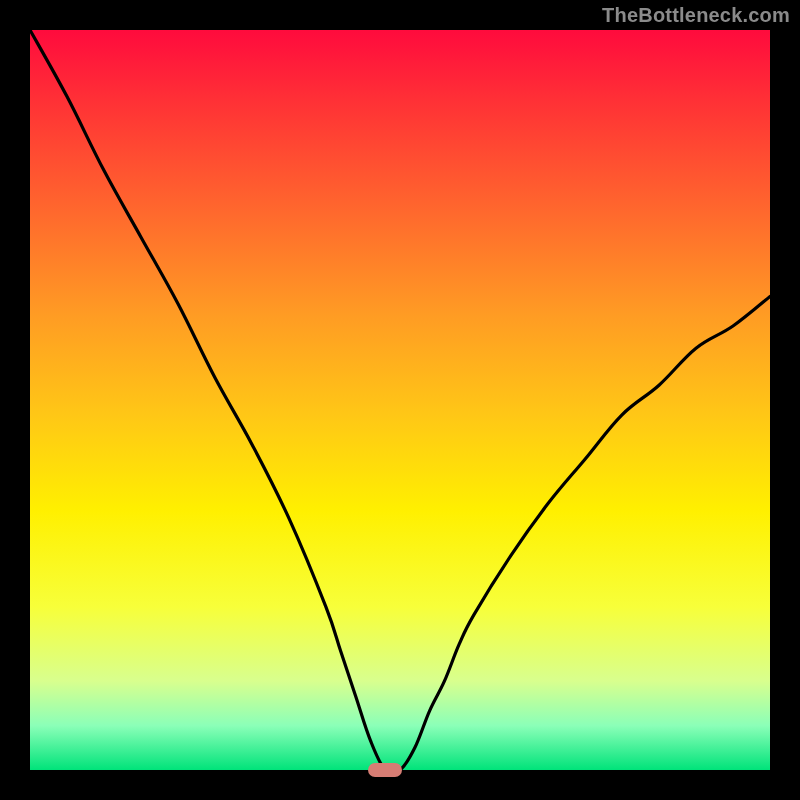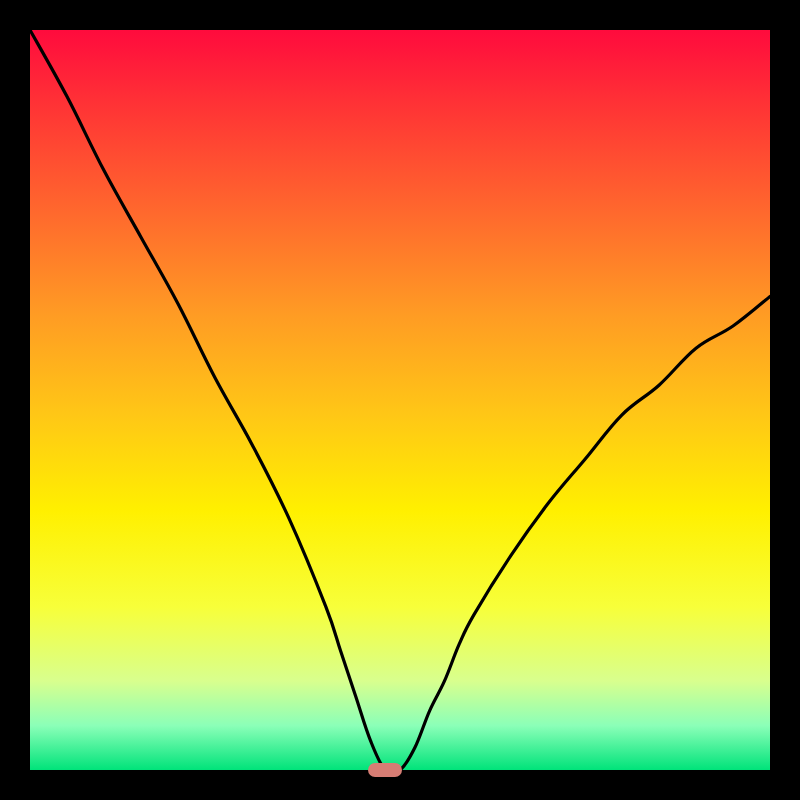--- a/index.html
+++ b/index.html
@@ -61,19 +61,20 @@
     font-weight: 600;
     color: #8b8b8b;
     letter-spacing: 0.2px;
     user-select: none;
   }
 </style>
 </head>
 <body>
 
 <div class="frame">
+  <div class="watermark">TheBottleneck.com</div>
   <div class="plot">
     <svg class="curve" viewBox="0 0 740 740" preserveAspectRatio="none">
       <path id="curve-path" fill="none" stroke="#000" stroke-width="3.2" stroke-linejoin="round" stroke-linecap="round" d="M 0 0 C 6.66 11.988000000000003, 23.68 41.292000000000044, 37 66.60000000000002 C 50.32 91.908, 60.68 115.2919999999999, 74 140.5999999999999 C 87.32 165.9079999999999, 97.68 183.22400000000002, 111 207.20000000000005 C 124.32 231.17600000000007, 134.68 248.49200000000002, 148 273.8 C 161.32 299.108, 171.68 322.49199999999996, 185 347.79999999999995 C 198.32 373.10799999999995, 208.68 389.092, 222 414.4 C 235.32 439.70799999999997, 245.68 459.09599999999995, 259 488.4 C 272.32 517.704, 286.676 553.224, 296 577.2 C 305.324 601.176, 305.472 605.616, 310.8 621.6 C 316.12800000000004 637.5840000000001, 320.272 650.016, 325.6 666 C 330.92800000000005 681.984, 335.07200000000006 697.0799999999999, 340.40000000000003 710.4 C 345.728 723.72, 349.872 734.672, 355.2 740 C 360.52799999999996 745.328, 364.67199999999997 743.996, 370 740 C 375.32800000000003 736.004, 379.472 728.456, 384.8 717.8 C 390.12800000000004 707.1439999999999, 394.272 692.7879999999999, 399.6 680.8 C 404.92800000000005 668.812, 409.07200000000006 663.188, 414.40000000000003 651.2 C 419.728 639.2120000000001, 423.872 626.1880000000001, 429.2 614.2 C 434.52799999999996 602.212, 434.676 600.5840000000001, 444 584.6 C 453.324 568.616, 467.68 545.38, 481 525.4 C 494.32 505.41999999999996, 504.68 490.916, 518 473.6 C 531.32 456.28400000000005, 541.68 445.18399999999997, 555 429.2 C 568.32 413.216, 578.68 398.12, 592 384.8 C 605.32 371.48, 615.68 367.188, 629 355.2 C 642.32 343.212, 652.68 328.85600000000005, 666 318.20000000000005 C 679.32 307.54400000000004, 689.68 305.324, 703 296 C 716.32 286.676, 733.34 271.728, 740 266.4"></path>
     </svg>
     <div id="marker" class="marker" style="left: 355.2px; top: 740px; background: rgb(214, 125, 116);"></div>
   </div>
 </div>
 
 </body></html>

